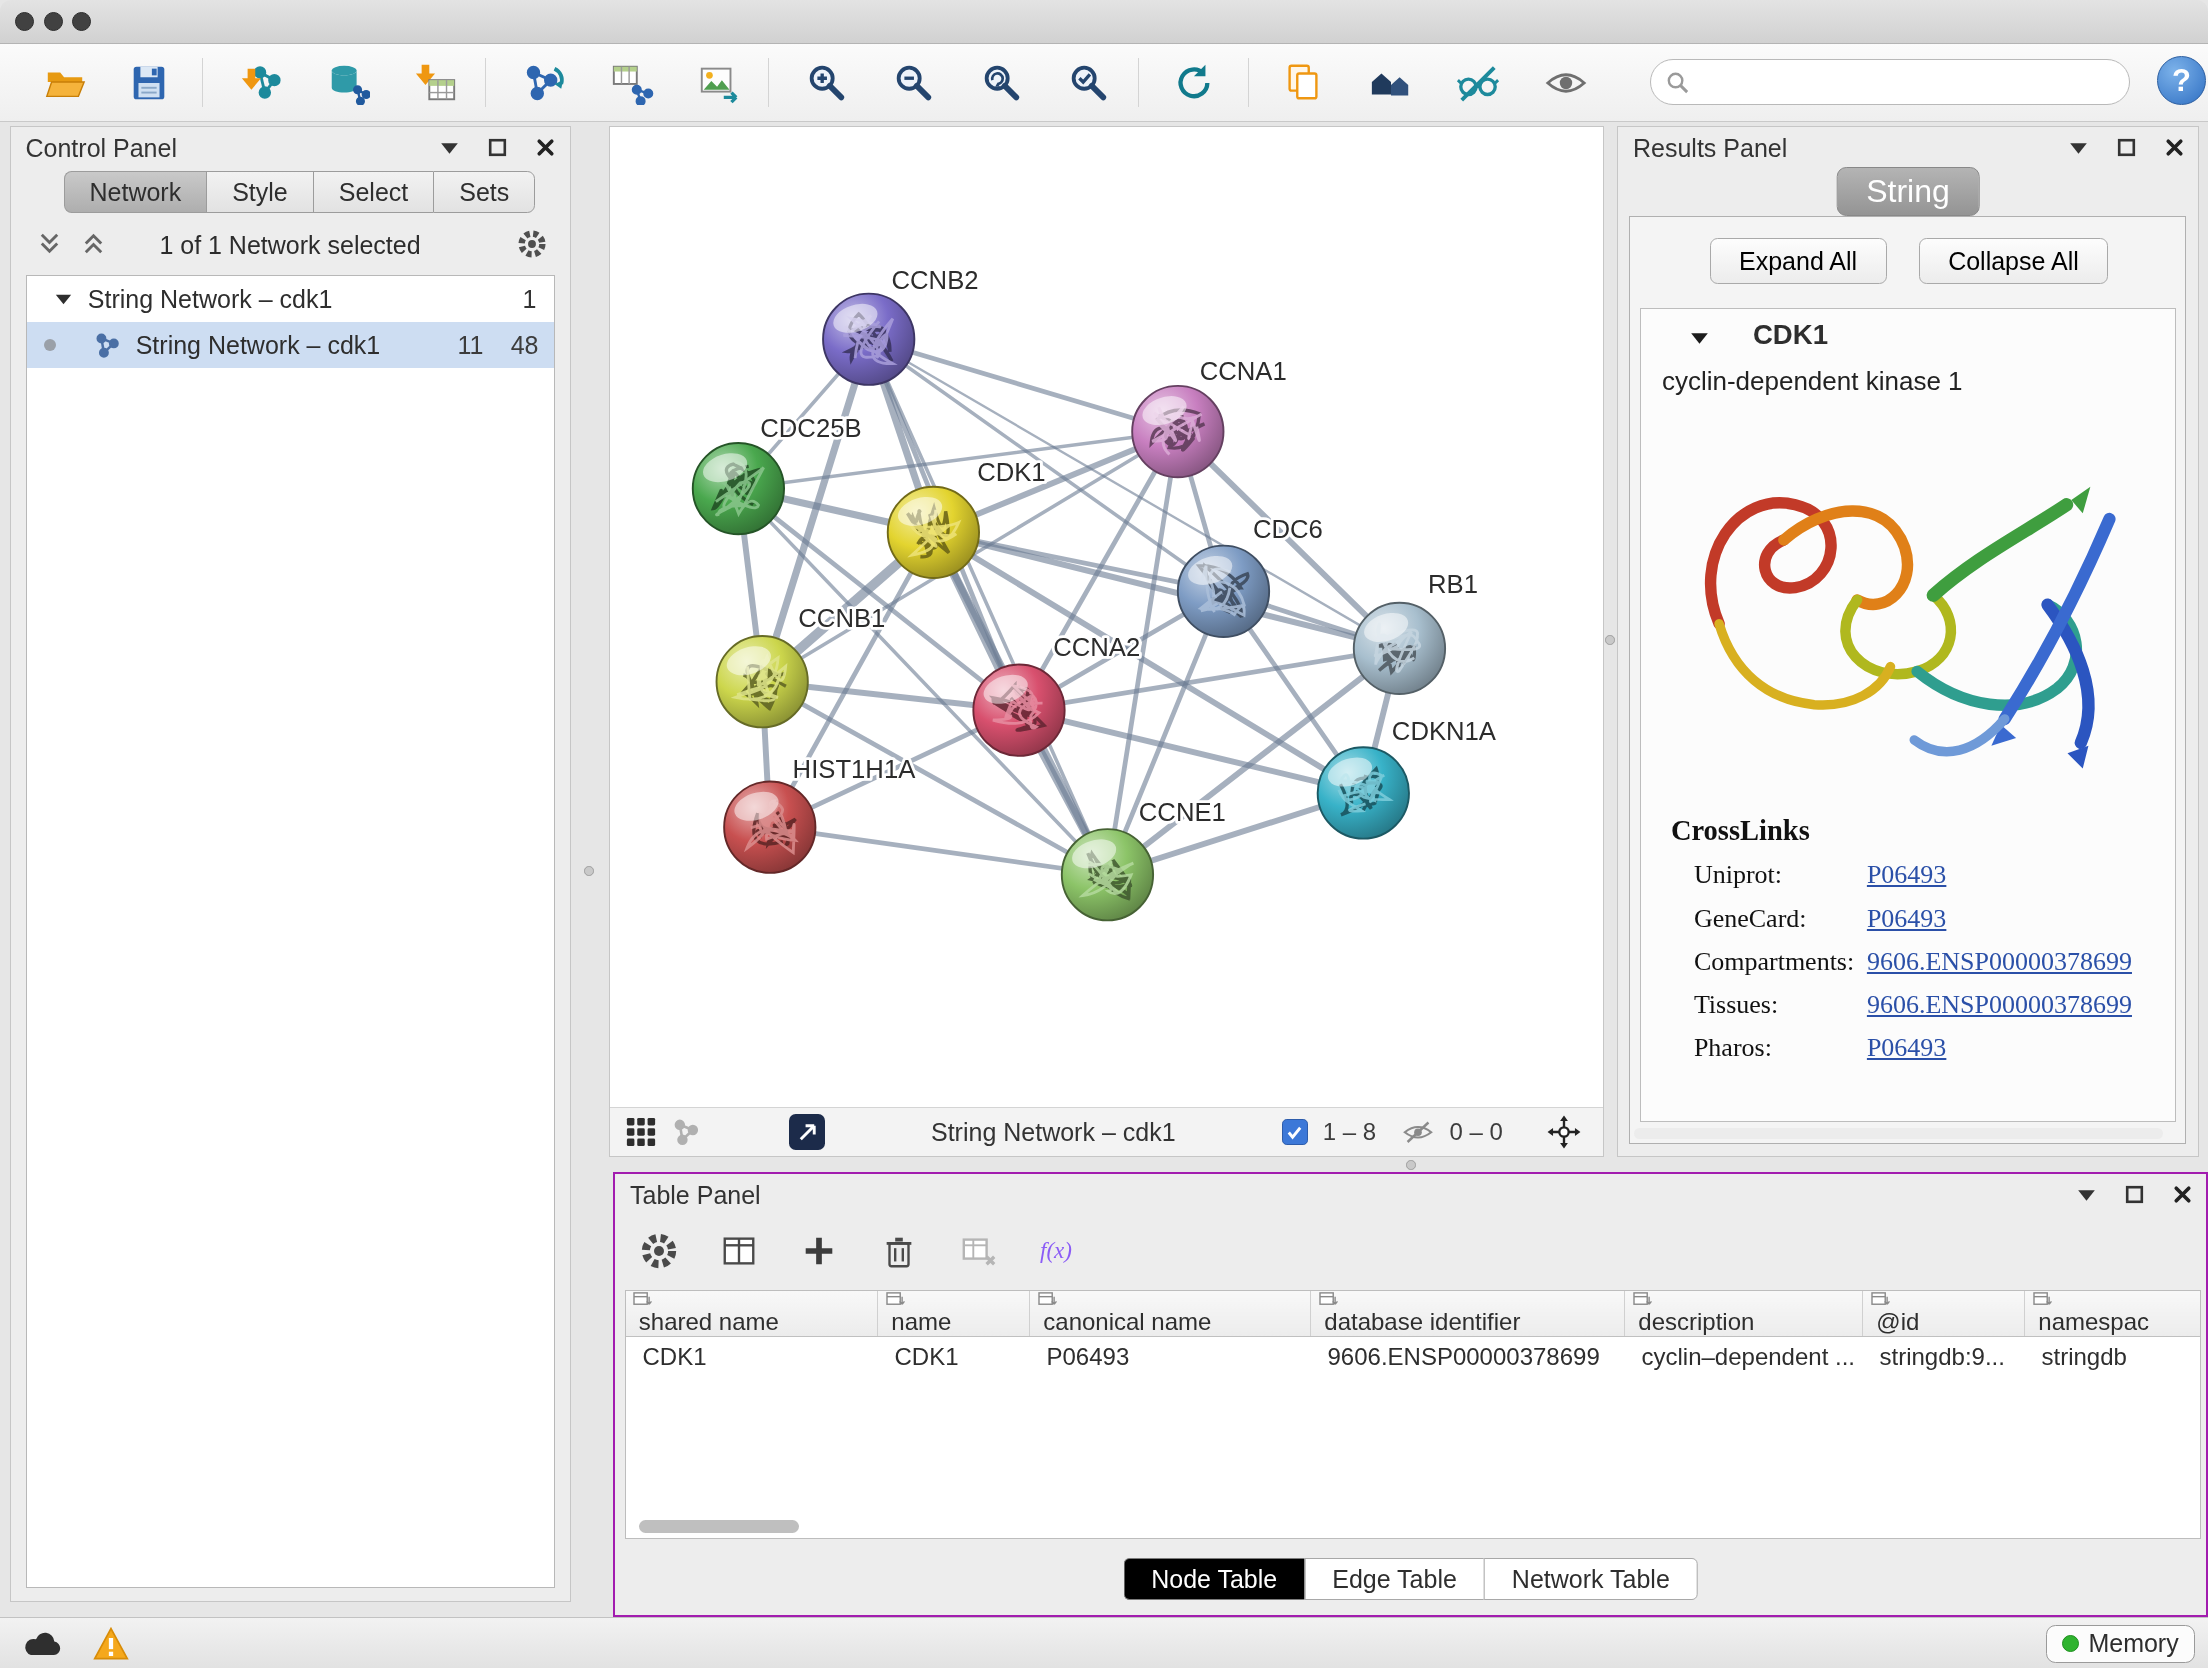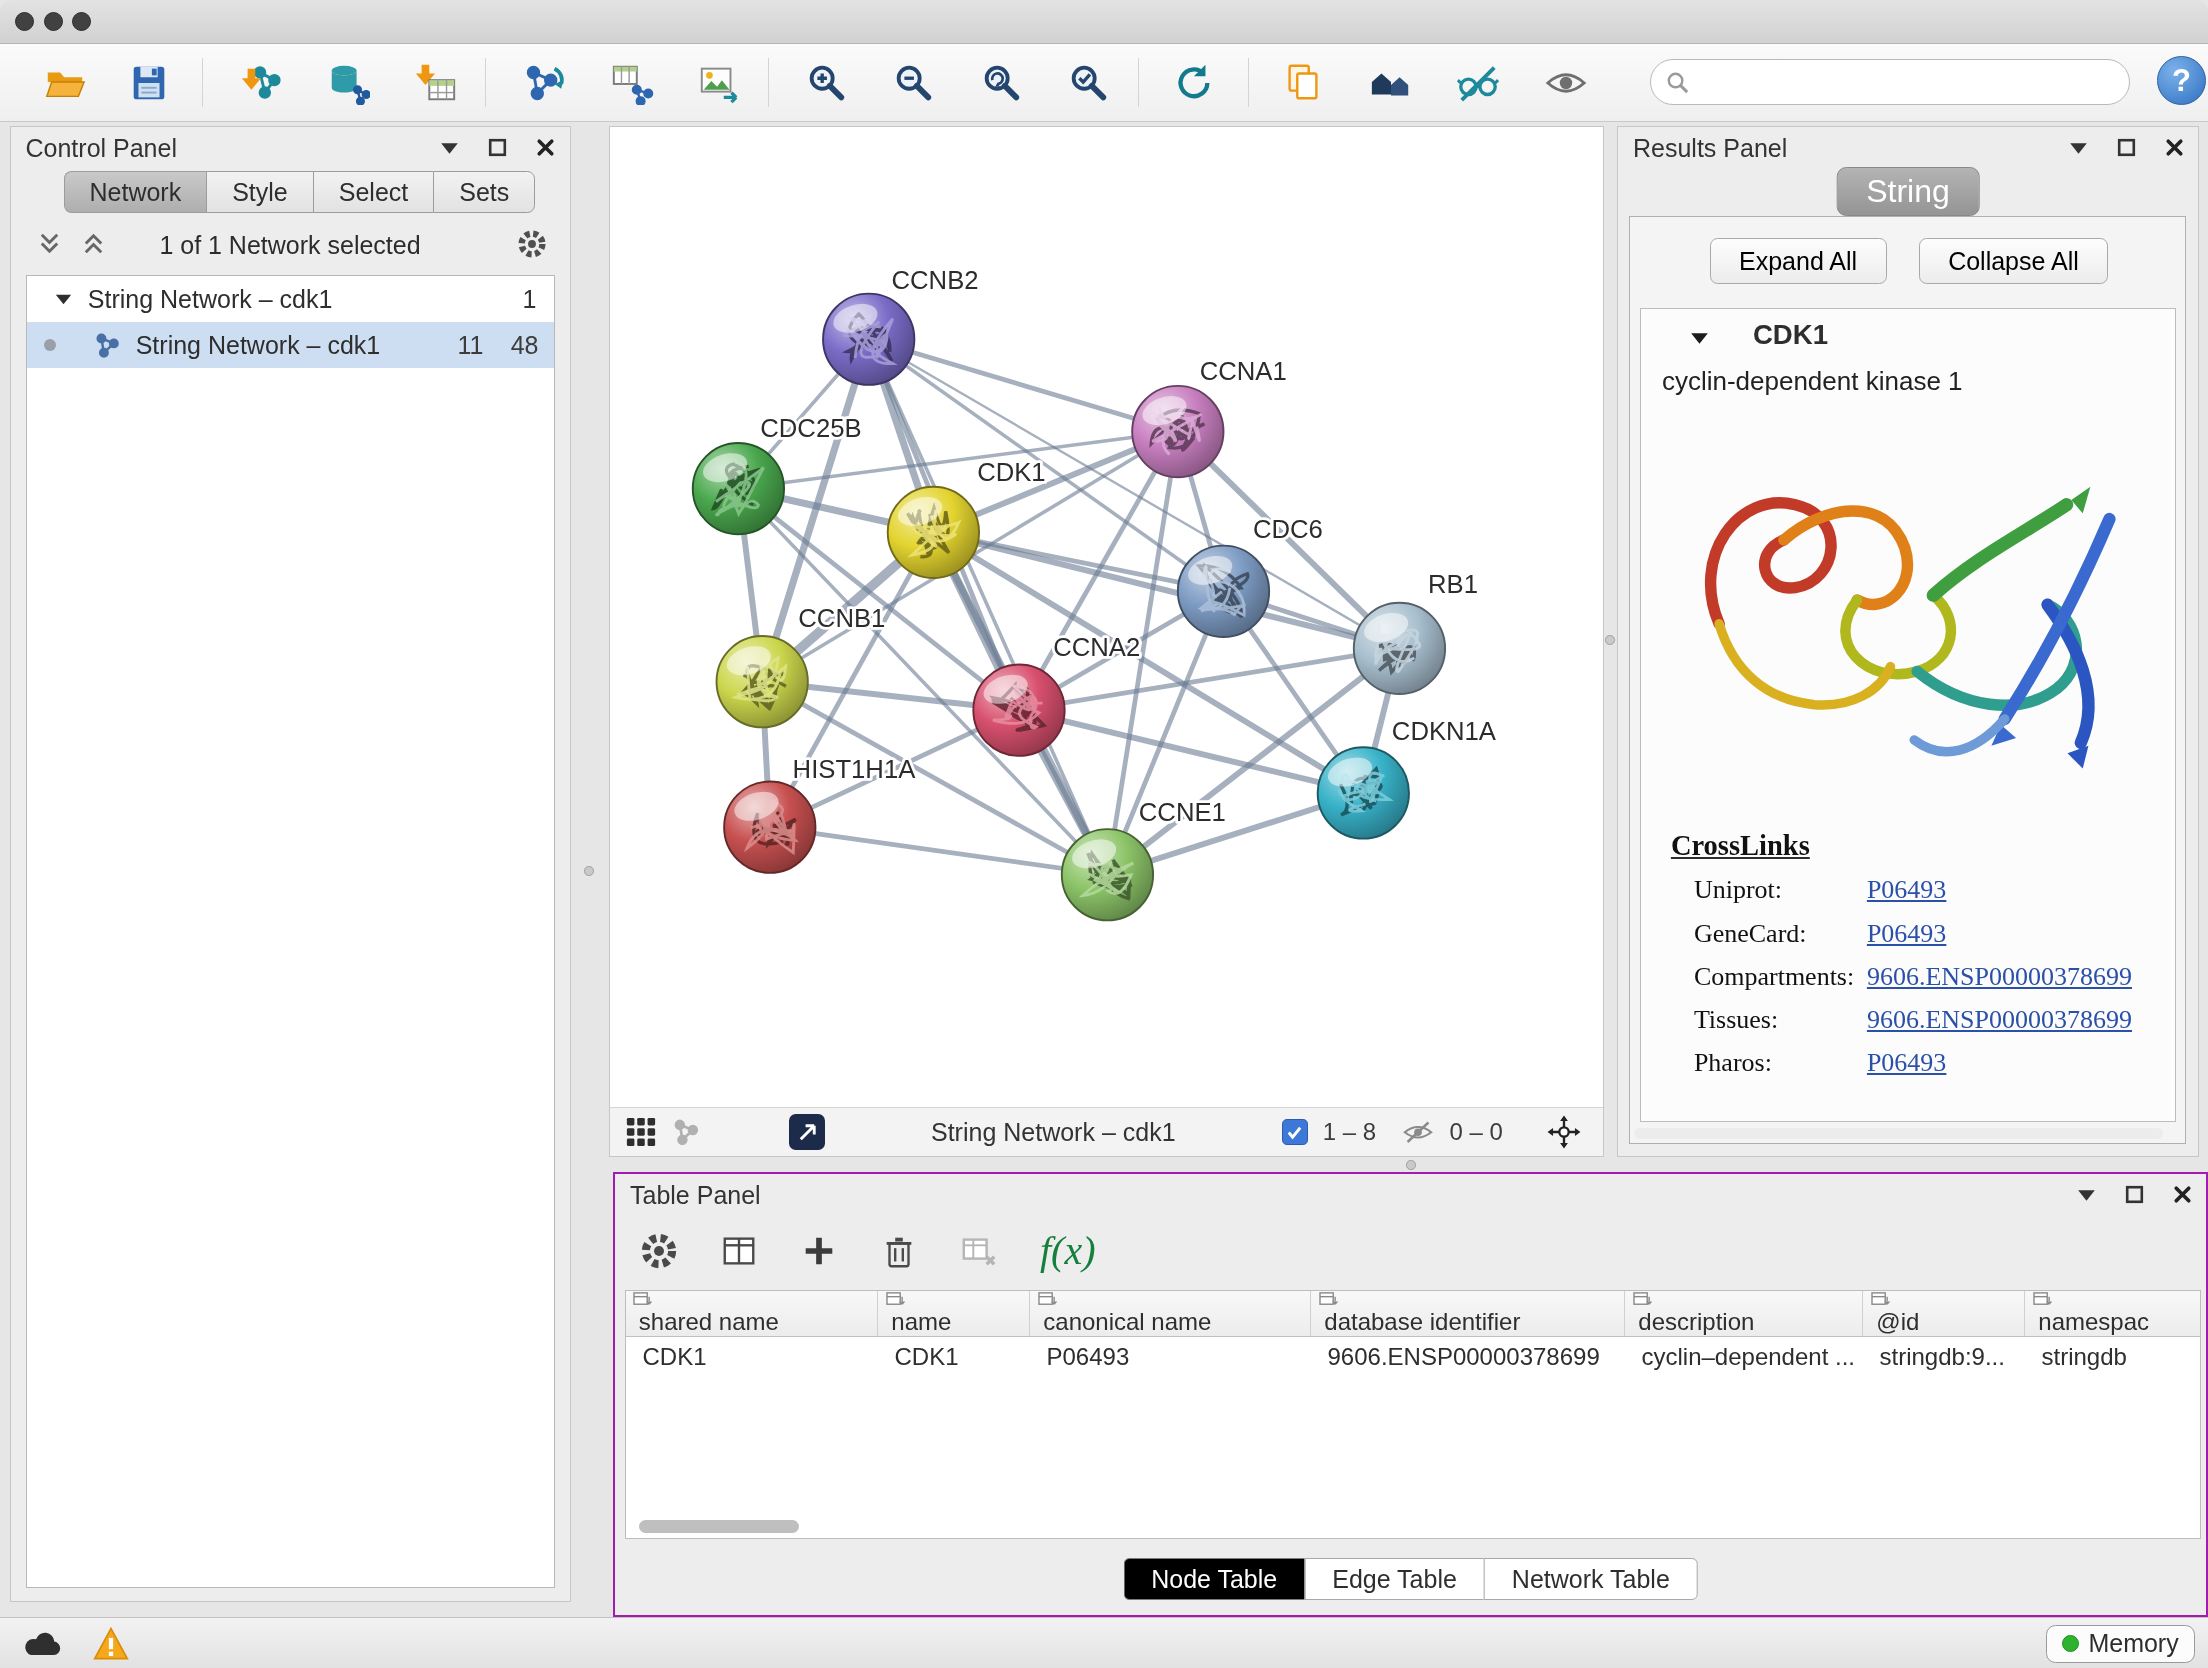--- a/index.html
+++ b/index.html
@@ -51,30 +51,30 @@
   .rp-tab{position:absolute;left:50%;transform:translateX(-50%);top:40px;background:linear-gradient(#b4b4b4,#949494);color:#fff;padding:4.8px 28.5px;border-radius:9.5px;font-size:32px;border:1px solid #888;cursor:pointer;}
   .rp-box{position:absolute;left:11.4px;top:89px;width:557px;height:928px;background:#f4f4f4;border:1px solid #b0b0b0;}
   .rp-btnrow{position:absolute;top:21px;left:1px;width:100%;display:flex;justify-content:center;gap:32px;}
   .rp-btn{background:linear-gradient(#fdfdfd,#ececec);border:1px solid #a9a9a9;border-radius:7.6px;padding:7.6px 28.5px;font-size:25px;cursor:pointer;}
   .rp-sec{position:absolute;left:9.5px;top:91px;width:536px;height:814px;background:#fcfcfc;border:1px solid #bdbdbd;}
   .rp-sec-head{position:relative;height:51px;}
   .rp-sec-head .caret{position:absolute;left:46px;top:17px;}
   .rp-sec-head .pname{position:absolute;left:112px;top:9.5px;font-weight:bold;font-size:27.6px;}
   .rp-desc{margin:5.7px 0 0 21px;font-size:26px;color:#222;}
   .protein-img{position:absolute;left:21px;top:95px;width:495px;height:411px;}
-  .crosslinks{position:absolute;left:0;top:521px;width:100%;font-family:"Liberation Serif",serif;text-decoration:underline;}
+  .crosslinks{position:absolute;left:0;top:506px;width:100%;font-family:"Liberation Serif",serif;}
   .cl-head{margin-left:30px;font-size:28.5px;font-weight:bold;color:#111;}
   .cl-row{margin-top:13.3px;position:relative;height:30px;}
   .cl-label{position:absolute;left:53px;font-size:26px;color:#111;}
   .cl-link{position:absolute;left:226px;font-size:26px;color:#2b50a8;text-decoration:underline;cursor:pointer;}
   .rp-track{position:absolute;left:3.8px;bottom:3.8px;width:529px;height:11.4px;background:#ececec;border-radius:5.7px;}
   
   .table-panel{position:absolute;left:613px;top:1172px;width:1595px;height:445px;background:#ededed;border:2px solid #a21caf;}
   .tp-toolbar{position:absolute;left:25px;top:49px;height:55px;display:flex;align-items:center;gap:42px;}
-  .fx{font-family:"Liberation Serif",serif;font-style:italic;font-size:40px;color:#15803d;}
+  .fx{font-family:"Liberation Serif",serif;font-style:italic;font-size:23px;color:#8b5cf6;}
   .tbl-wrap{position:absolute;left:9.5px;top:116px;width:1576px;height:249px;background:#fff;border:1px solid #bdbdbd;overflow:hidden;}
   table{border-collapse:collapse;table-layout:fixed;width:1574px;font-size:24px;}
   th{height:40px;background:linear-gradient(#f8f8f8,#ececec);border-right:1px solid #d0d0d0;border-bottom:1px solid #c0c0c0;font-weight:normal;text-align:left;padding-left:7.6px;white-space:nowrap;overflow:hidden;cursor:pointer;}
   th .hlbl{margin-left:5.7px;}
   td{height:40px;padding-left:17px;white-space:nowrap;overflow:hidden;}
   .sic{vertical-align:-2.9px;}
   .hthumb{position:absolute;left:13.3px;bottom:4.8px;width:160px;height:13.3px;border-radius:6.7px;background:#bfbfbf;cursor:pointer;}
   .tp-tabs{position:absolute;left:50%;transform:translateX(-50%);top:384px;display:flex;}
   .tp-tab{padding:5.7px 27px;border:1px solid #a8a8a8;border-right-width:0;background:#fff;font-size:25px;cursor:pointer;}
   .tp-tab:first-child{border-radius:5.7px 0 0 5.7px;}

